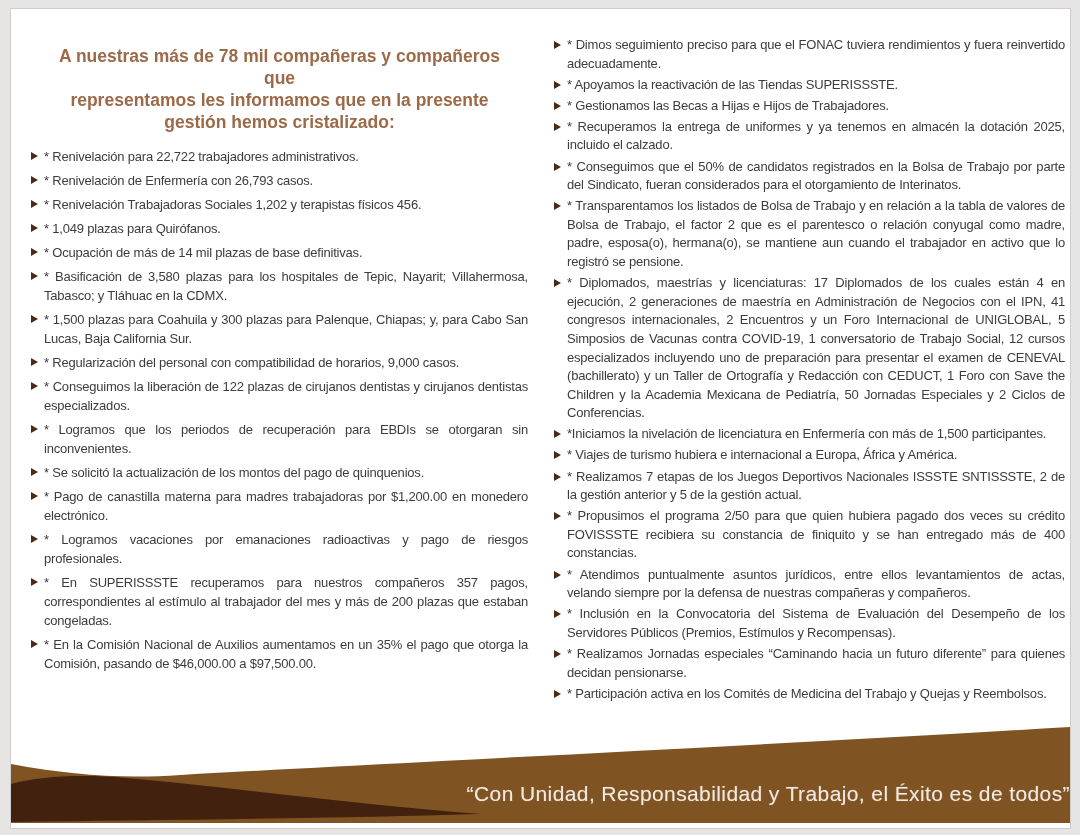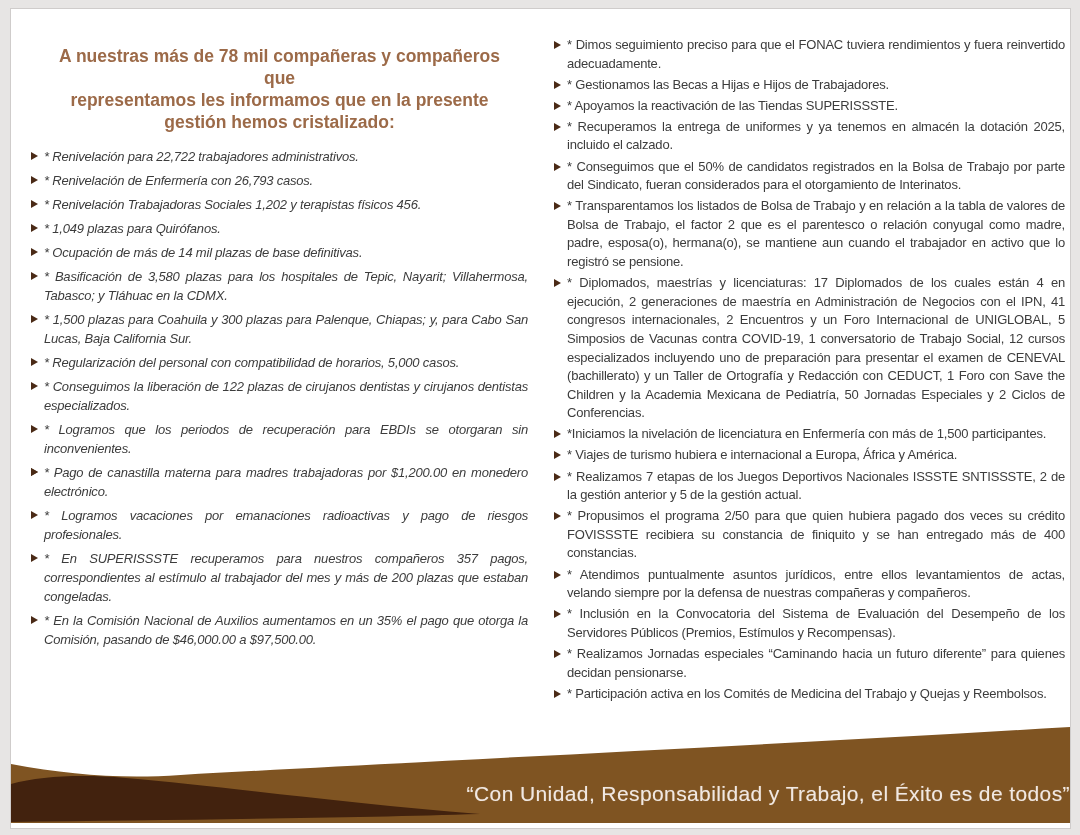--- a/index.html
+++ b/index.html
@@ -22,21 +22,21 @@
     color:var(--header-text,#9c6a48);
     text-align:center;margin:6px 14px 14px;
     white-space:pre-line;
   }
   ul.items{list-style:none;margin:0;padding:0;}
   li.item{
     position:relative;padding-left:13px;
     font-size:13px;letter-spacing:-0.2px;
     text-align:justify;
   }
-  .col-left li.item{line-height:19px;margin-bottom:5px;font-style:italic;}
+  .col-left li.item{line-height:19px;margin-bottom:5px;}
   .col-right li.item{line-height:18.6px;margin-bottom:2.5px;}
   .bullet{
     position:absolute;left:0;top:5px;
     width:0;height:0;
     border-left:7px solid var(--bullet,#4a2a16);
     border-top:4.5px solid transparent;
     border-bottom:4.5px solid transparent;
   }
   .footer-art{
     position:absolute;left:0;bottom:0;width:1059px;height:105px;
@@ -91,36 +91,37 @@
           <span>* Basificación de 3,580 plazas para los hospitales de Tepic, Nayarit; Villahermosa, Tabasco; y Tláhuac en la CDMX.</span>
         </li>
 
         <li class="item">
           <span class="bullet"></span>
           <span>* 1,500 plazas para Coahuila y 300 plazas para Palenque, Chiapas; y, para Cabo San Lucas, Baja California Sur.</span>
         </li>
 
         <li class="item">
           <span class="bullet"></span>
-          <span>* Regularización del personal con compatibilidad de horarios, 5,000 casos.</span>
+          <span>* Regularización del personal con compatibilidad de horarios, 9,000 casos.</span>
         </li>
 
         <li class="item">
           <span class="bullet"></span>
           <span>* Conseguimos la liberación de 122 plazas de cirujanos dentistas y cirujanos dentistas especializados.</span>
         </li>
 
         <li class="item">
           <span class="bullet"></span>
           <span>* Logramos que los periodos de recuperación para EBDIs se otorgaran sin inconvenientes.</span>
         </li>
 
 
         <li class="item">
           <span class="bullet"></span>
+          <span>* Se solicitó la actualización de los montos del pago de quinquenios.</span>
         </li>
 
         <li class="item">
           <span class="bullet"></span>
           <span>* Pago de canastilla materna para madres trabajadoras por $1,200.00 en monedero electrónico.</span>
         </li>
 
 
         <li class="item">
           <span class="bullet"></span>
@@ -143,26 +144,26 @@
   <div class="col col-right">
     <ul class="items">
 
         <li class="item">
           <span class="bullet"></span>
           <span>* Dimos seguimiento preciso para que el FONAC tuviera rendimientos y fuera reinvertido adecuadamente.</span>
         </li>
 
         <li class="item">
           <span class="bullet"></span>
+          <span>* Apoyamos la reactivación de las Tiendas SUPERISSSTE.</span>
+        </li>
+
+        <li class="item">
+          <span class="bullet"></span>
           <span>* Gestionamos las Becas a Hijas e Hijos de Trabajadores.</span>
-        </li>
-
-        <li class="item">
-          <span class="bullet"></span>
-          <span>* Apoyamos la reactivación de las Tiendas SUPERISSSTE.</span>
         </li>
 
         <li class="item">
           <span class="bullet"></span>
           <span>* Recuperamos la entrega de uniformes y ya tenemos en almacén la dotación 2025, incluido el calzado.</span>
         </li>
 
 
         <li class="item">
           <span class="bullet"></span>

